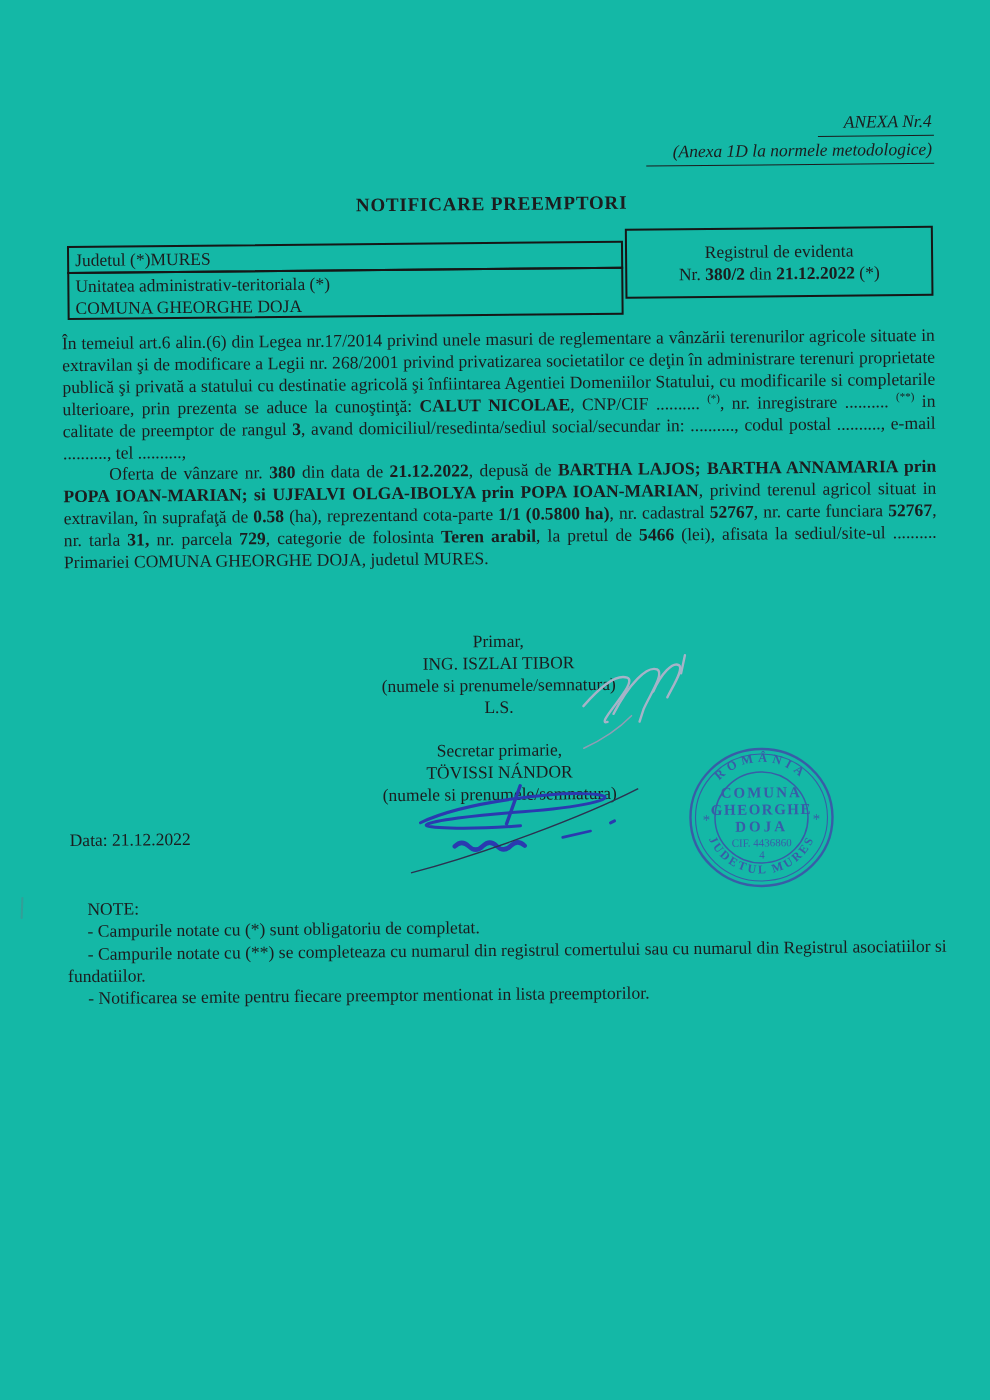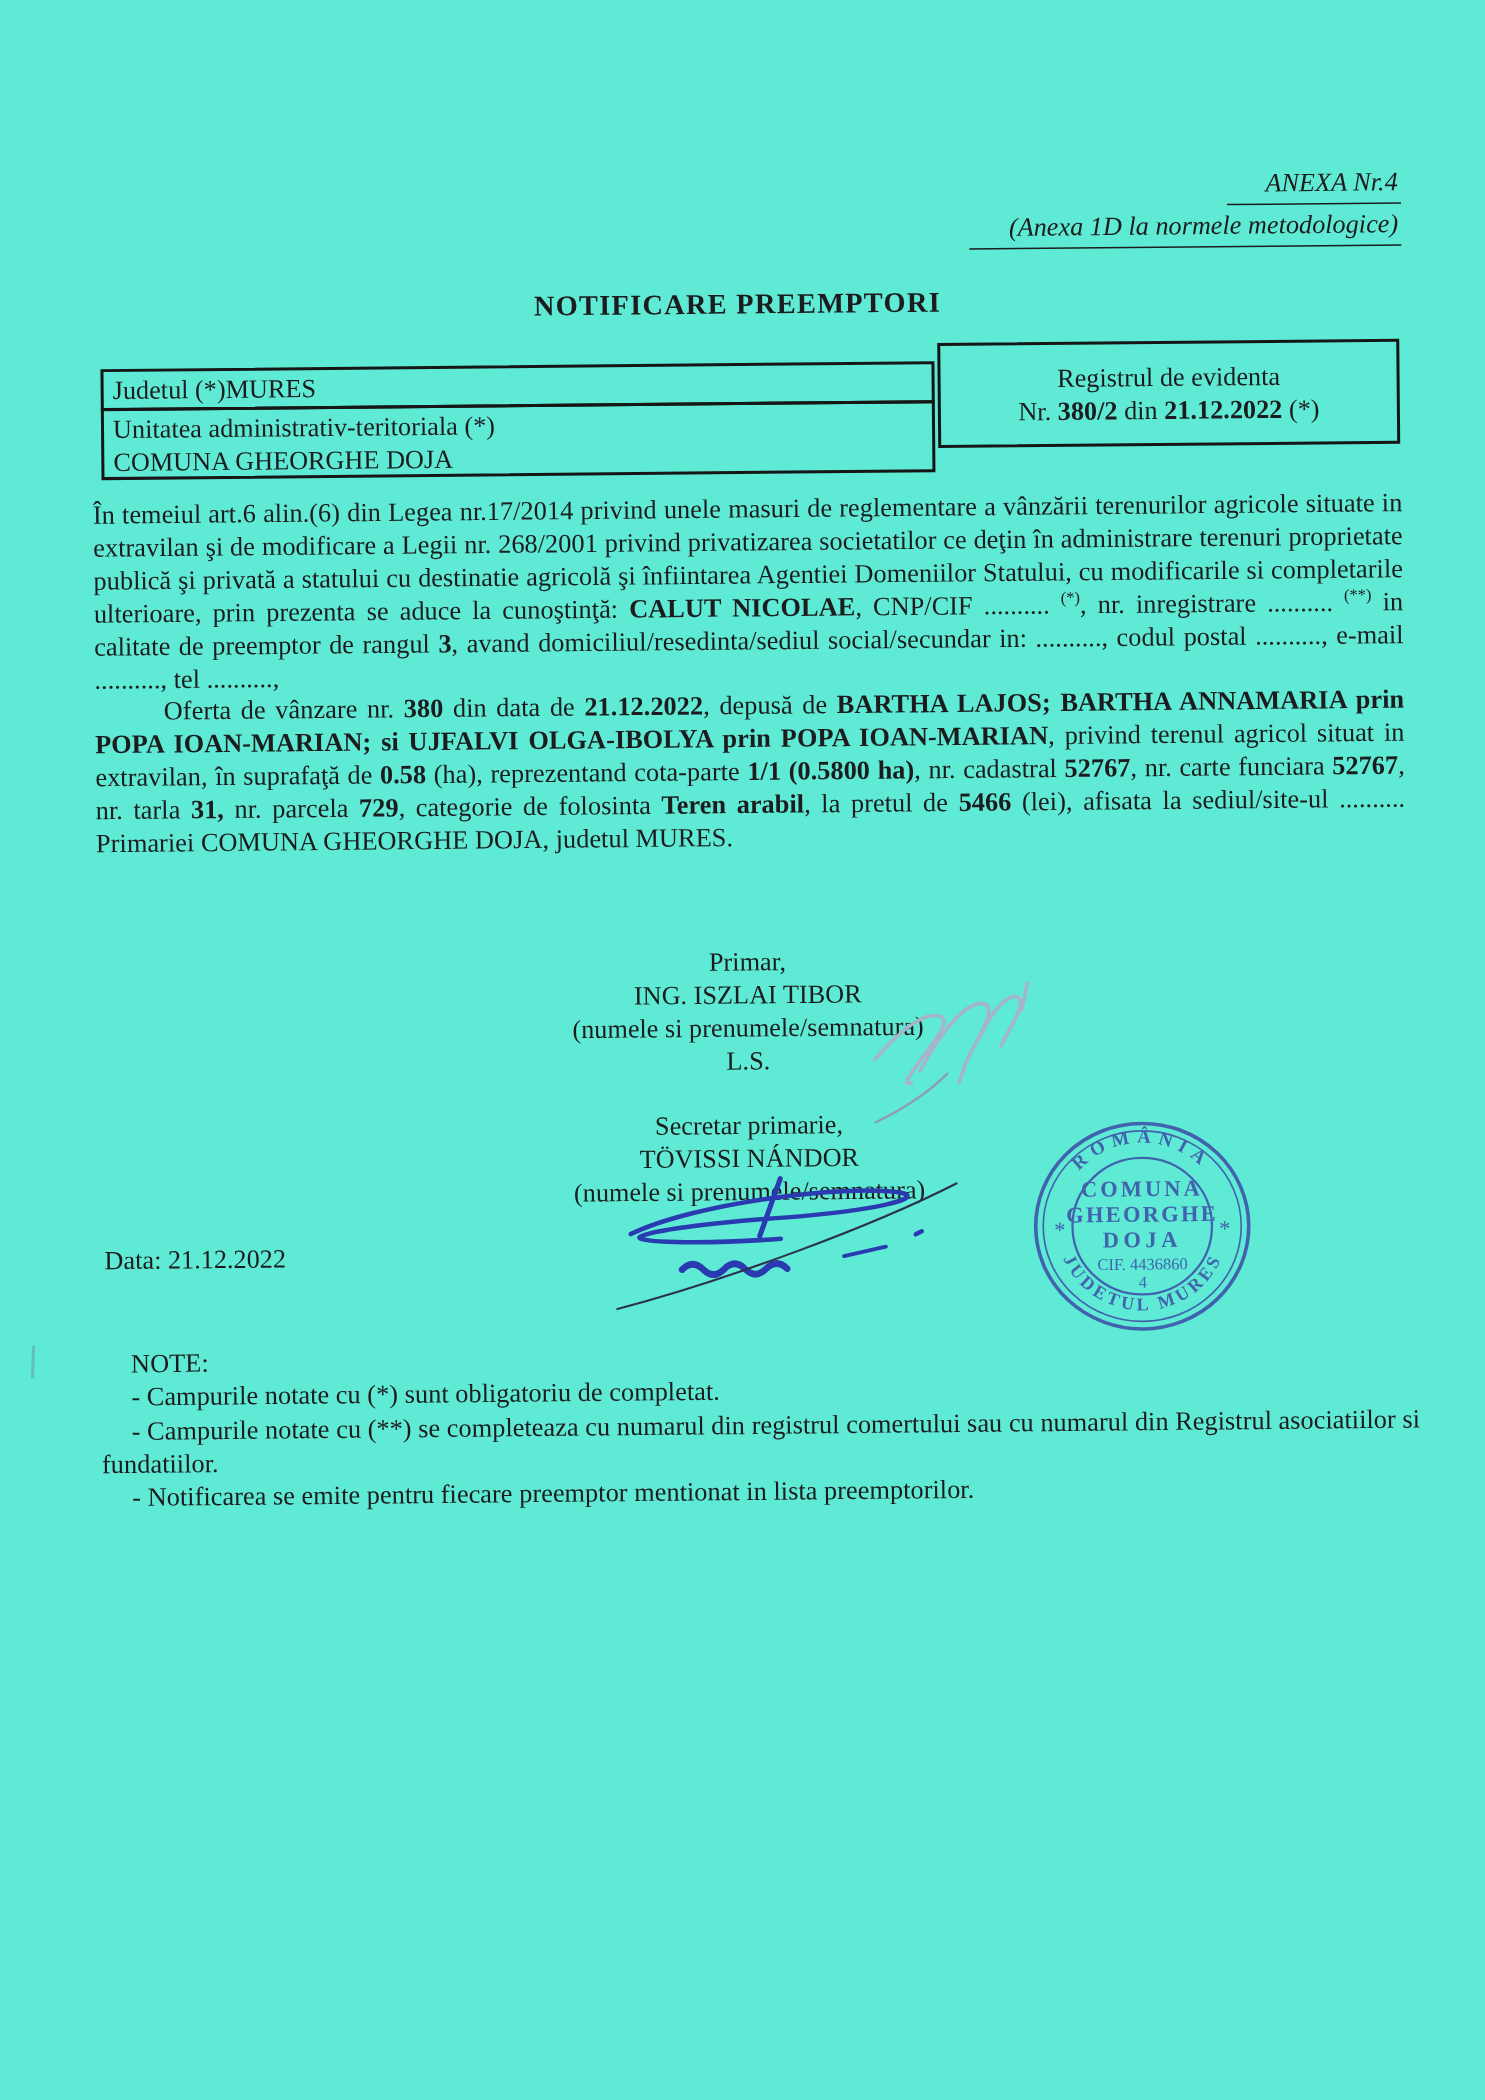--- a/index.html
+++ b/index.html
@@ -4,21 +4,21 @@
 <style>
   html,body{margin:0;padding:0;}
   body{
     width:990px;height:1400px;
     background:#fdfdfb;
     font-family:"Liberation Serif","DejaVu Serif",serif;
     color:#1c1c1e;
     overflow:hidden;
     position:relative;
   }
-  .page{position:absolute;inset:0;background:#5eead4;}
+  .page{position:absolute;inset:0;background:#14b8a6;}
   .content{
     position:absolute;inset:0;
     transform:rotate(-0.55deg);
     transform-origin:50% 40%;
   }
   
   .annex{position:absolute;top:112px;right:52px;text-align:right;font-style:italic;font-size:17.5px;line-height:26px;}
   .annex .u{display:inline-block;border-bottom:1.6px solid #1c1c1e;padding:0 2px 1px 26px;}
   
   .doc-title{position:absolute;top:193px;left:0;width:990px;text-align:center;

